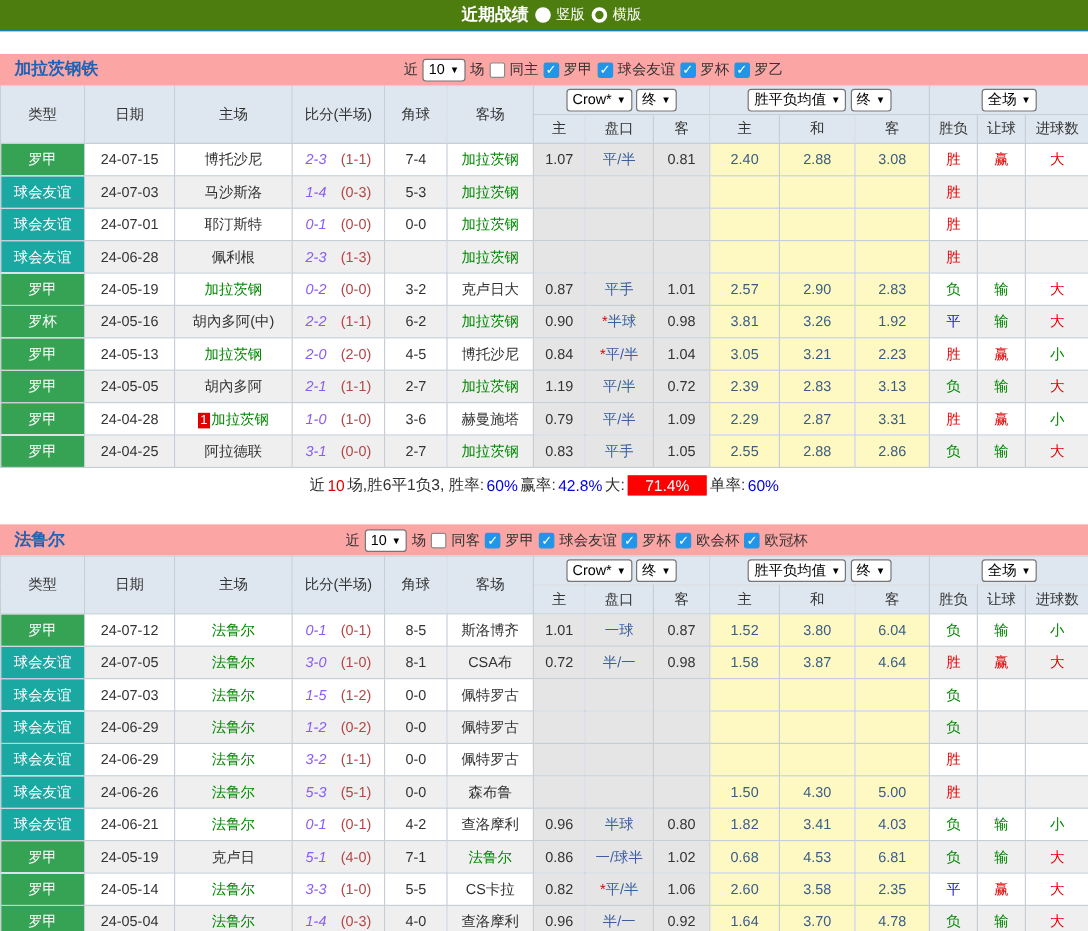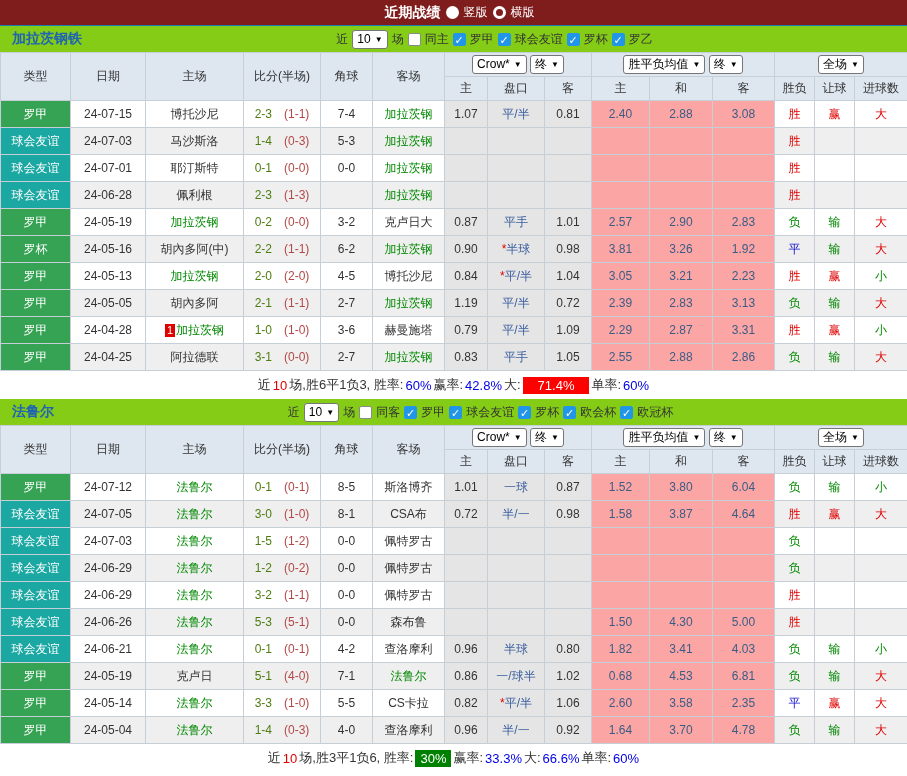--- a/index.html
+++ b/index.html
@@ -7,42 +7,43 @@
     margin: 0;
     width: 907px;
     background: #fff;
     font-family: "Liberation Sans", "DejaVu Sans", sans-serif;
     font-size: 12px;
     color: #333;
   }
   
   .topbar {
     height: 26px;
-    background: #7f1d1d;
+    background: #4d7c0f;
     border-bottom: 1px solid #1580b5;
     display: flex;
     align-items: center;
     justify-content: center;
     gap: 5px;
     color: #fff;
     padding-left: 12px;
   }
   .topbar-title { font-weight: bold; font-size: 14px; }
   .radio { display: inline-block; border-radius: 50%; }
   .radio.sel { width: 13px; height: 13px; background: #fff; }
   .radio.unsel { width: 13px; height: 13px; border: 3px solid #fff; background: transparent; }
   .radio-label { font-size: 12px; }
 
   
   .sec-header {
     height: 26px;
-    background: #84cc16;
+    background: #fca5a5;
     display: flex;
     align-items: center;
     padding-left: 12px;
+    margin-top: 19px;
   }
   .sec-title { font-weight: bold; font-size: 14px; color: #1f63b5; }
   .filters { display: flex; align-items: center; gap: 4px; margin: 0 auto; }
   .sel-box {
     display: inline-flex;
     align-items: center;
     gap: 4px;
     background: #fff;
     border: 1px solid #767676;
     border-radius: 3px;
@@ -78,23 +79,23 @@
   }
   thead th { background: #dee7f0; font-weight: normal; color: #333; height: 24px; }
   thead tr.grp-row th { border-bottom: 1px solid #c6cfd8; }
   td.type { color: #fff; }
   td.tg { background: #35a254; }
   td.tt { background: #1ba8a3; }
   tr.alt td.stripe { background: #efefef; }
   td.cream { background: #e5e5e5; color: #333; margin-top: 12px; }
   td.pan { color: #3b5f9e; }
   td.pan .star { color: #e00000; }
-  td.avgcol { background: #fca5a5; color: #3a5d85; }
+  td.avgcol { background: #fef9c3; color: #3a5d85; }
   .green { color: #008800; }
-  .ft { color: #4d7c0f; }
+  .ft { color: #8b5cf6; font-style: italic; }
   .ht { color: #b34747; padding-left: 12px; }
   .cr { color: #e00000; }
   .cg { color: #008800; }
   .cbl { color: #1414cc; }
   .badge1 {
     display: inline-block;
     background: #e00000;
     color: #fff;
     font-size: 11px;
     line-height: 13px;

